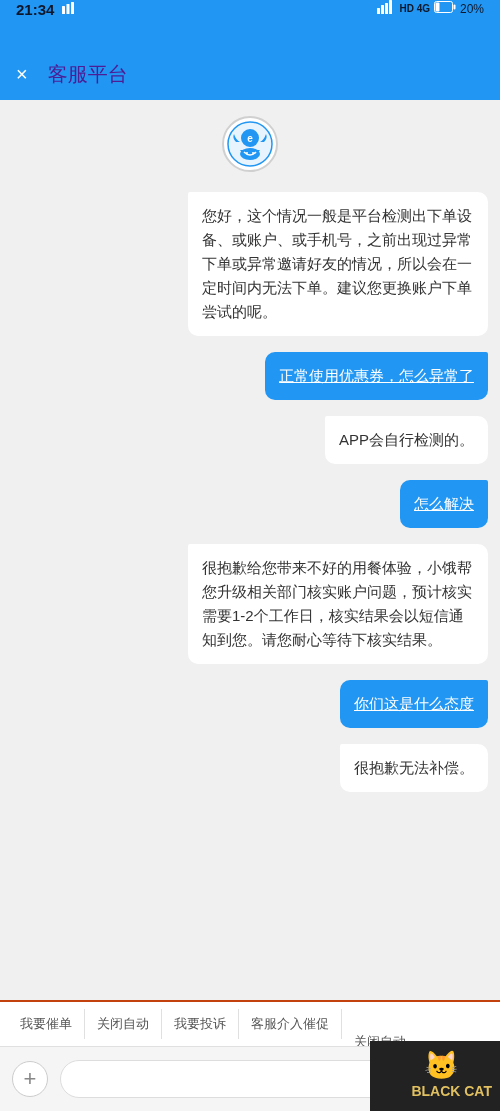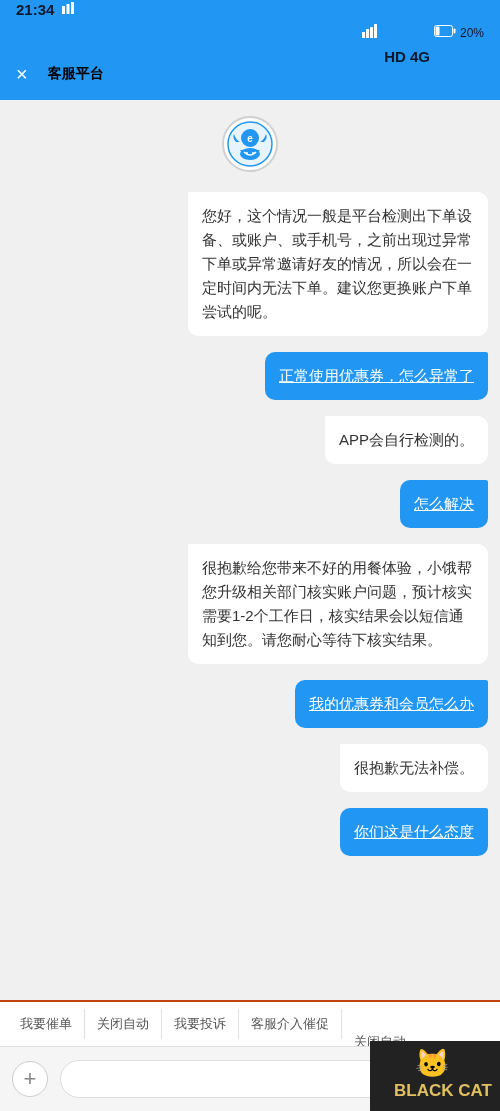--- a/index.html
+++ b/index.html
@@ -45,23 +45,23 @@
       padding: 0 16px;
       gap: 20px;
     }
     .header-close {
       color: white;
       font-size: 20px;
       cursor: pointer;
       font-weight: 300;
     }
     .header-title {
-      color: #000000;
-      font-size: 14px;
-      font-weight: 700;
+      color: #4c1d95;
+      font-size: 20px;
+      font-weight: 400;
     }
 
     
     .chat-area {
       background: #f0f0f0;
       height: 900px;
       overflow-y: auto;
       padding: 16px 12px;
       display: flex;
       flex-direction: column;
@@ -207,21 +207,21 @@
       height: 70px;
       background: #222;
       display: flex;
       align-items: center;
       justify-content: flex-end;
       padding-right: 8px;
       gap: 8px;
     }
     .watermark-text {
       color: #e0c060;
-      font-size: 17px;
+      font-size: 14px;
       font-weight: bold;
       text-align: center;
       line-height: 1.3;
       padding-left: 20px;
     }
   </style>
 </head>
 <body>
 
 <div class="status-bar">
@@ -237,21 +237,21 @@
   </div>
   <div class="status-right">
     <span>
       <svg width="18" height="14" viewBox="0 0 18 14" fill="white">
         <rect x="0" y="8" width="3" height="6" rx="0.5"></rect>
         <rect x="4" y="5" width="3" height="9" rx="0.5"></rect>
         <rect x="8" y="3" width="3" height="11" rx="0.5"></rect>
         <rect x="12" y="0" width="3" height="14" rx="0.5"></rect>
       </svg>
     </span>
-    <span style="font-size:15px;font-weight:600;margin-top:48px;">HD 4G</span>
+    <span style="font-size:10px;font-weight:600;">HD 4G</span>
     <span>
       <svg width="22" height="12" viewBox="0 0 22 12" fill="none">
         <rect x="0.5" y="0.5" width="18" height="11" rx="2" stroke="white" stroke-width="1"></rect>
         <rect x="19.5" y="3.5" width="2" height="5" rx="1" fill="white"></rect>
         <rect x="1.5" y="1.5" width="4" height="9" rx="1" fill="white"></rect>
       </svg>
     </span>
     <span>20%</span>
   </div>
 </div>
@@ -303,35 +303,30 @@
       <span>怎么解决</span>
     </div>
   </div>
 
   <div class="msg-row bot">
     <div class="bubble bot-bubble">
       <span>很抱歉给您带来不好的用餐体验，小饿帮您升级相关部门核实账户问题，预计核实需要1-2个工作日，核实结果会以短信通知到您。请您耐心等待下核实结果。</span>
     </div>
   </div>
 
+
   <div class="msg-row user">
     <div class="bubble user-bubble">
-      <span>我的优惠券和会员怎么办</span>
+      <span>你们这是什么态度</span>
     </div>
   </div>
 
   <div class="msg-row bot">
     <div class="bubble bot-bubble">
       <span>很抱歉无法补偿。</span>
-    </div>
-  </div>
-
-  <div class="msg-row user">
-    <div class="bubble user-bubble">
-      <span>你们这是什么态度</span>
     </div>
   </div>
 
 </div>
 
 <div class="quick-reply-bar">
   <div class="quick-btn">我要催单</div>
   <div class="quick-btn">关闭自动</div>
   <div class="quick-btn">我要投诉</div>
   <div class="quick-btn">客服介入催促</div>

